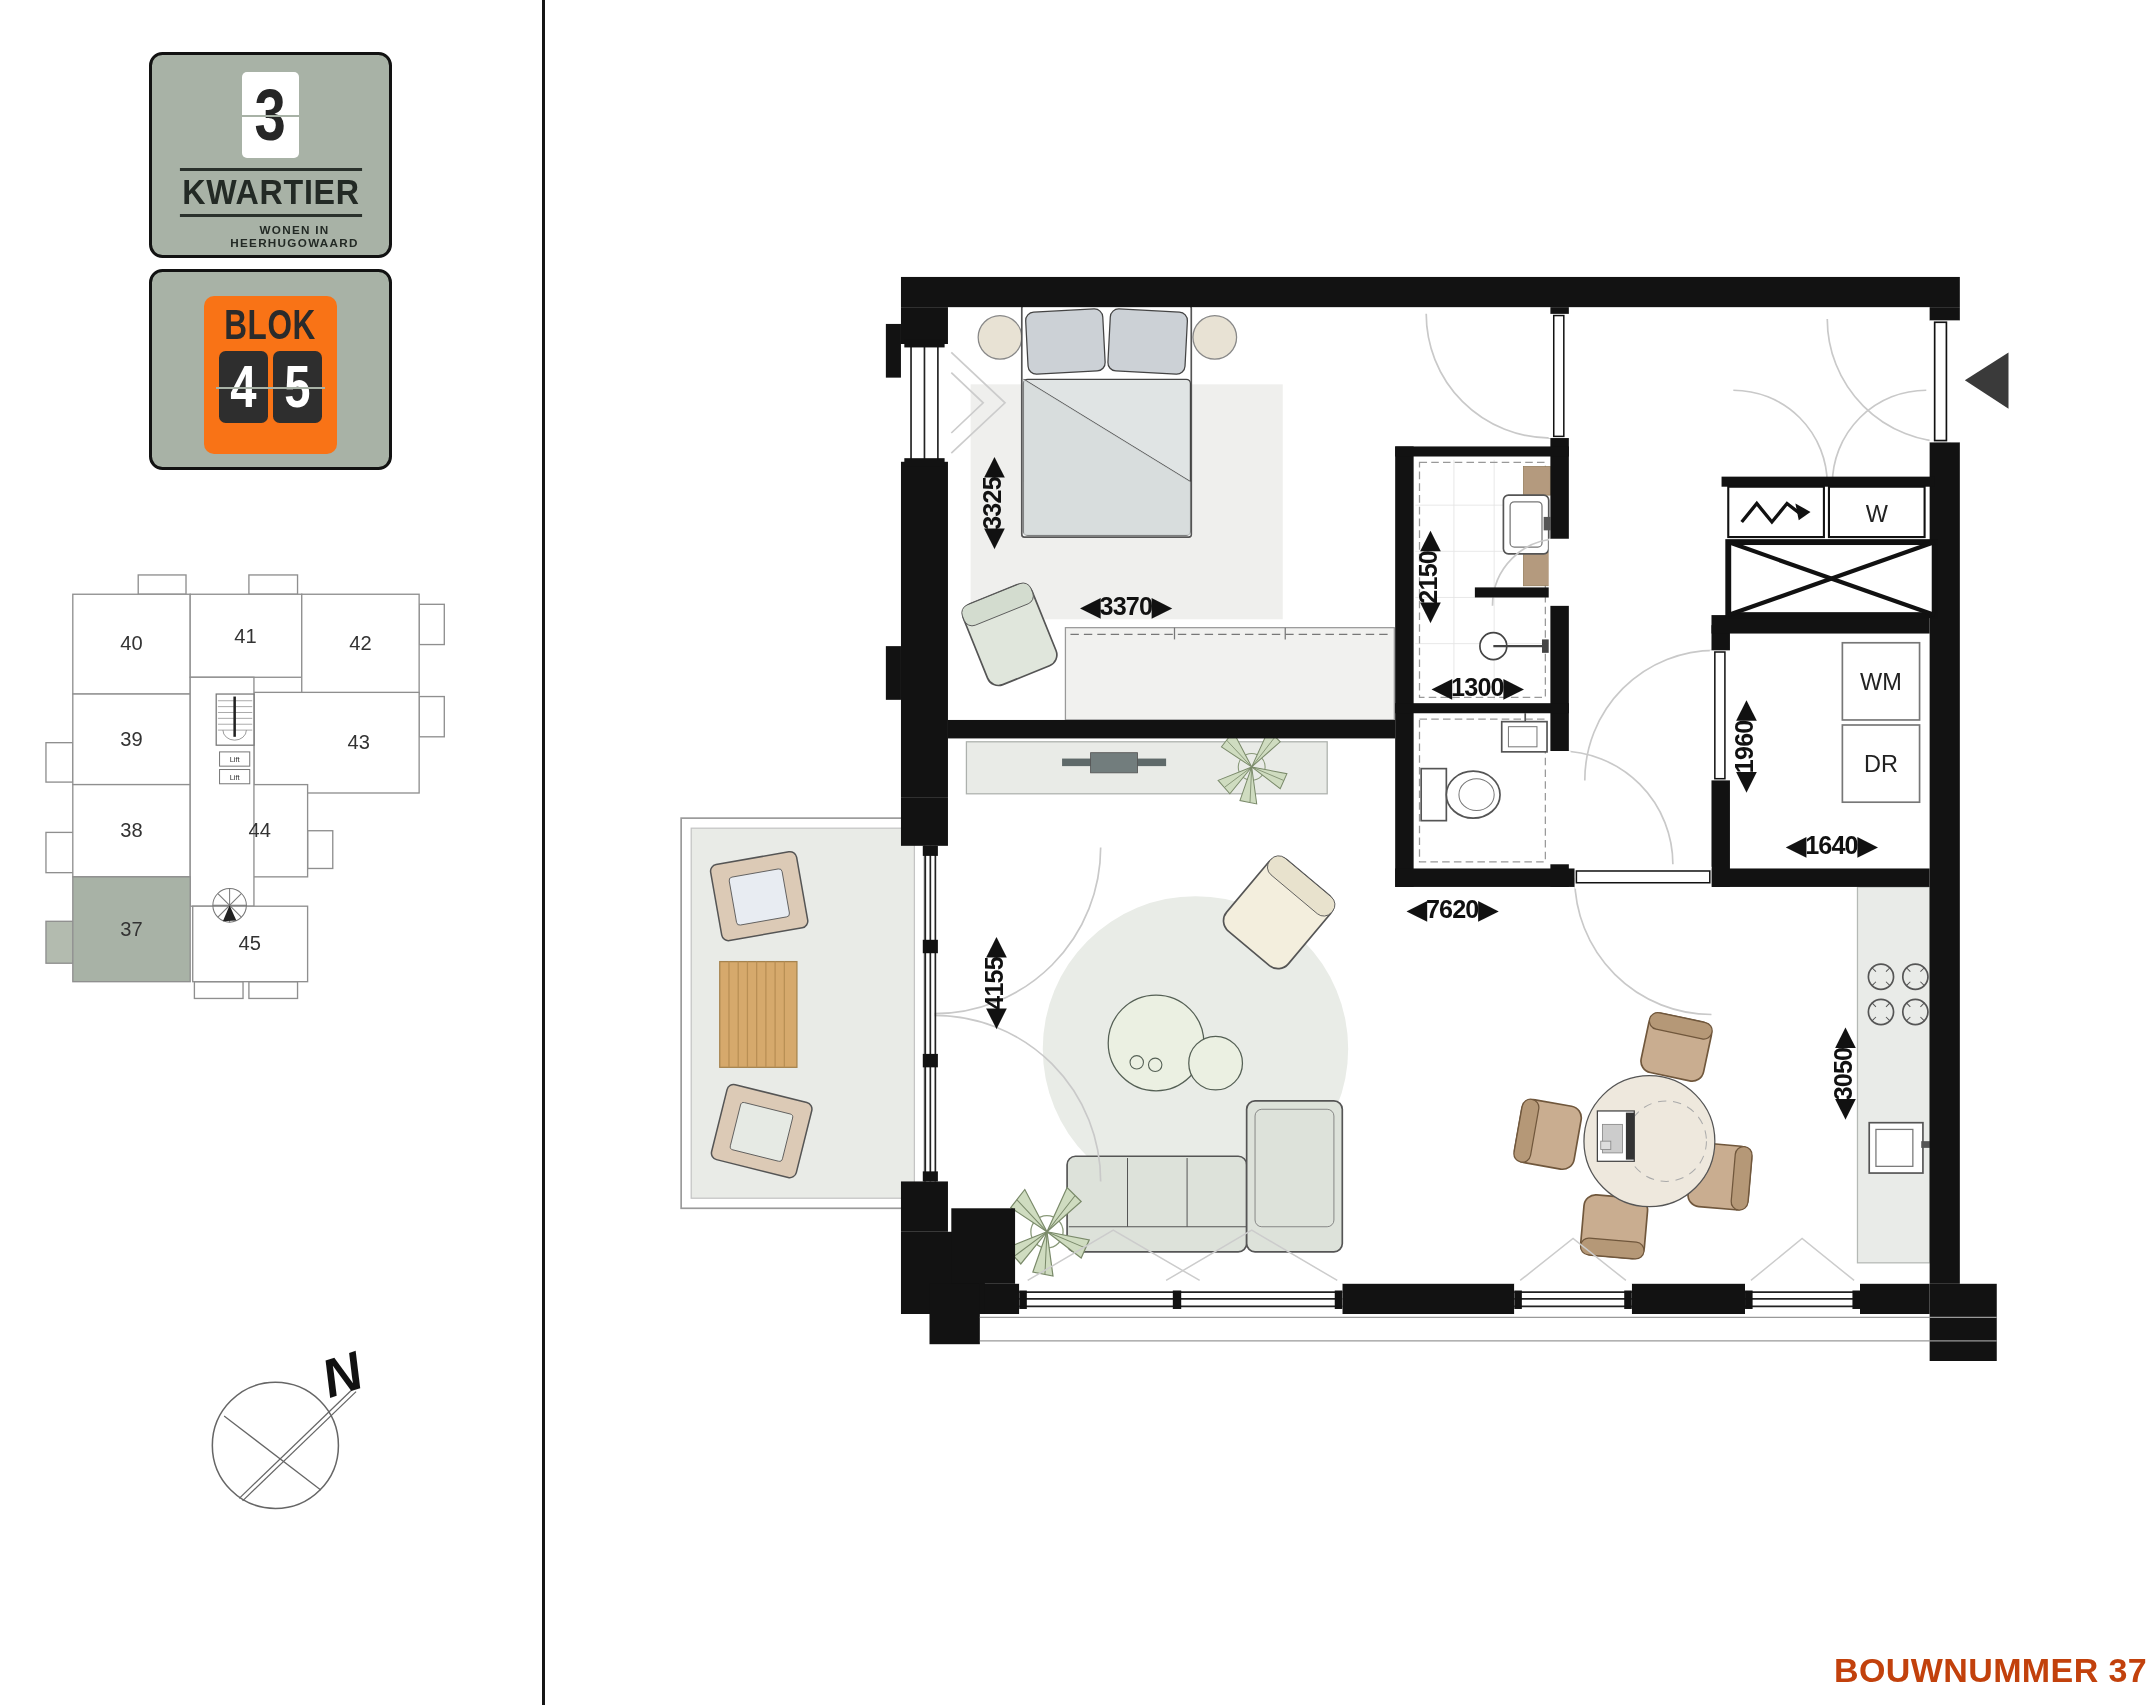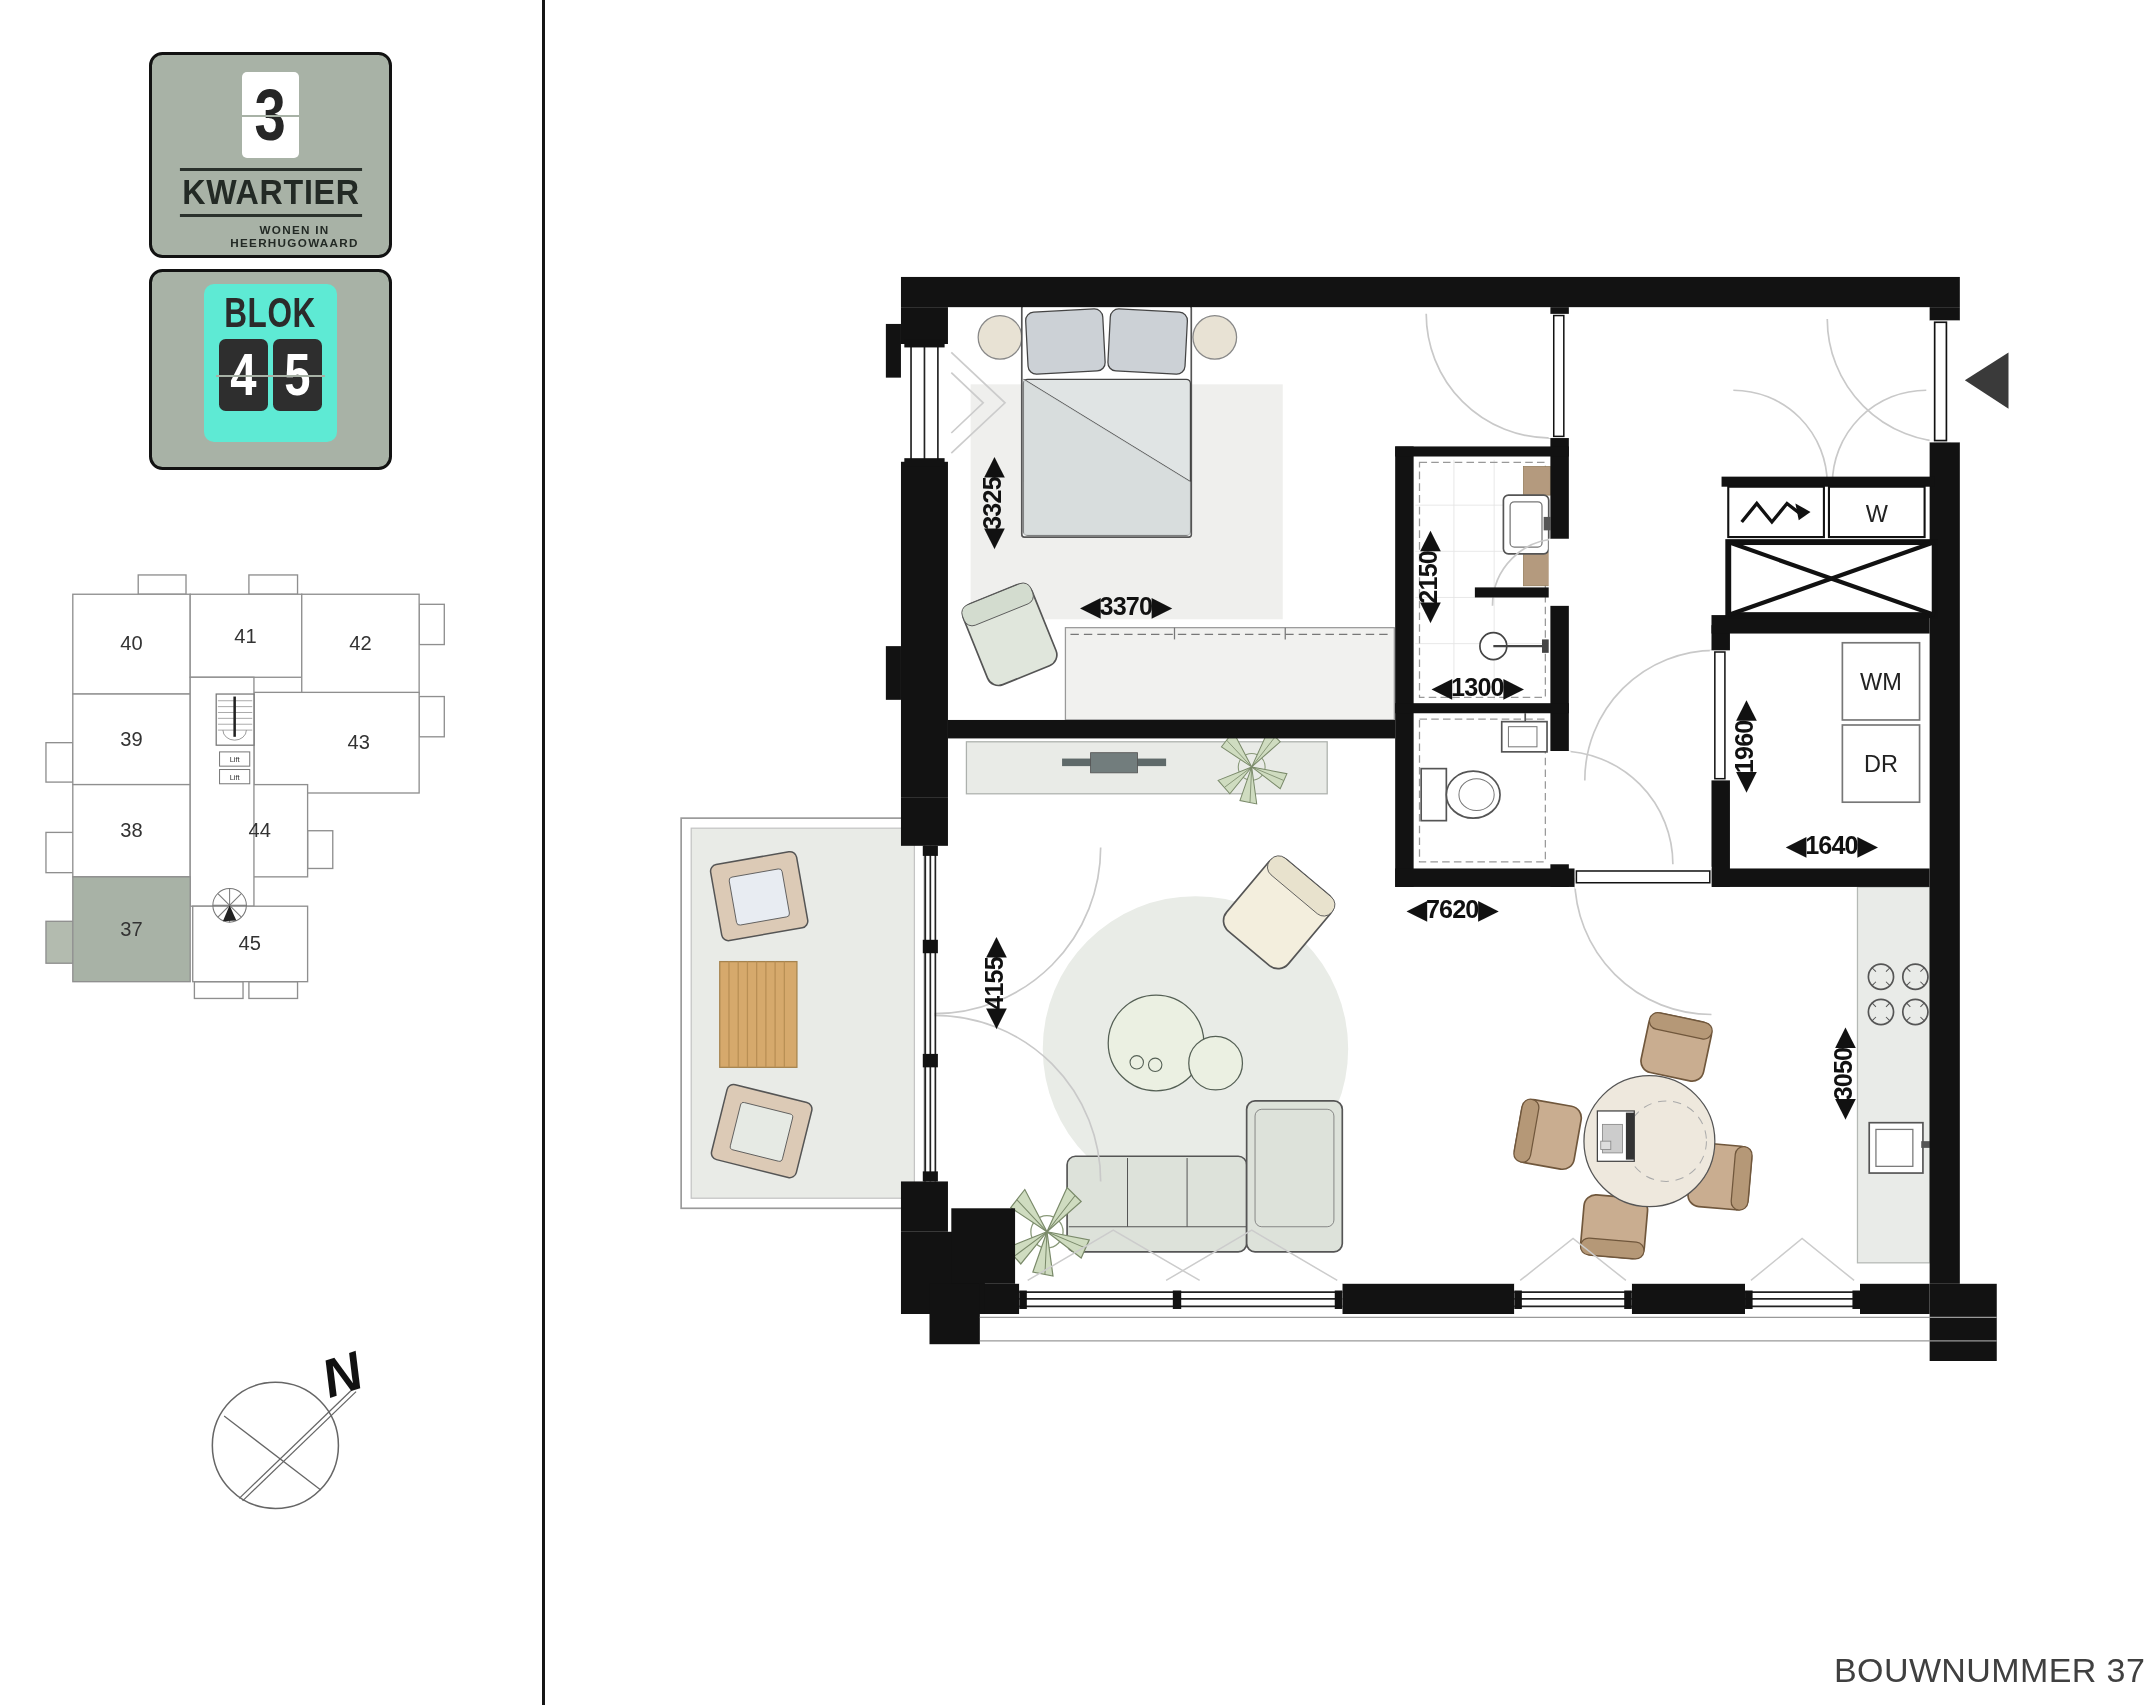--- a/index.html
+++ b/index.html
@@ -14,30 +14,30 @@
   #badge-block{top:269px;height:201px;}
   .flipcard{width:57px;height:86px;background:#fff;border-radius:5px;margin:17px auto 0;
             position:relative;text-align:center;}
   .flipcard span{display:inline-block;font-weight:700;font-size:72px;line-height:86px;color:#262626;
                  transform:scaleX(.78);}
   .flipcard:after{content:"";position:absolute;left:-5px;right:-5px;top:50%;border-top:2.5px solid #a8b2a6;}
   .kwartier{width:198px;margin:10px auto 0;text-align:center;font-weight:700;font-size:35px;
             letter-spacing:0.8px;color:#232a25;border-top:3.4px solid #2a312c;border-bottom:3.4px solid #2a312c;
             padding:0.8px 0 2.5px;transform:scaleX(.92);}
   .tagline{margin-top:5.9px;text-align:center;font-weight:700;font-size:11.7px;letter-spacing:1.3px;color:#232a25;padding-left:48px;}
-  .blok-panel{width:133px;height:158px;background:#5eead4;border-radius:10px;margin:12px auto 0;text-align:center;}
+  .blok-panel{width:133px;height:158px;background:#f97316;border-radius:10px;margin:24px auto 0;text-align:center;}
   .blok-label{display:inline-block;font-weight:700;font-size:42px;line-height:1;padding-top:8.4px;color:#2b2b2b;
               transform:scaleX(.75);letter-spacing:0.8px;}
   .digits{display:flex;justify-content:center;gap:5px;margin-top:5px;}
   .digit{width:49px;height:72px;background:#2e2e2e;border-radius:6.7px;position:relative;color:#fff;
          font-weight:700;font-size:59px;line-height:72px;text-align:center;}
   .digit i{font-style:normal;display:inline-block;transform:scaleX(.8);}
   .digit:after{content:"";position:absolute;left:-3.4px;right:-3.4px;top:50%;border-top:2.5px solid #a8b2a6;}
   
-  #footer{left:1834px;top:1651px;font-weight:400;font-size:34px;letter-spacing:0.4px;color:#404040;}
+  #footer{left:1834px;top:1651px;font-weight:700;font-size:34px;letter-spacing:0.4px;color:#c2410c;}
   svg text{font-family:"Liberation Sans",sans-serif;}
   .dim{font-size:30px;font-weight:700;fill:#111;letter-spacing:-1px;}
   .lbl{font-size:28px;fill:#222;}
   .unit-num{font-size:24px;fill:#333;}
 </style>
 </head>
 <body>
 
 <div id="canvas">
 

